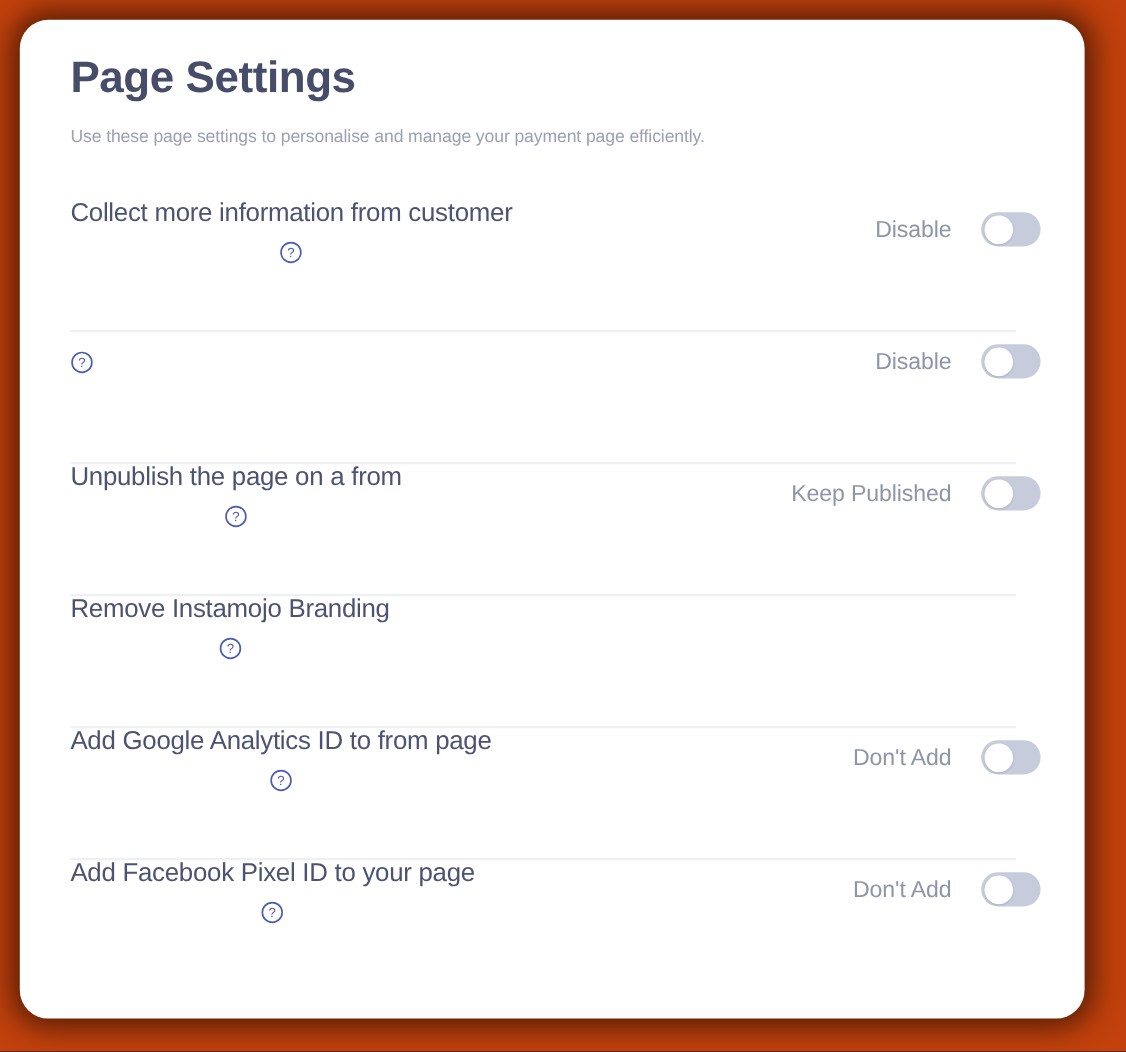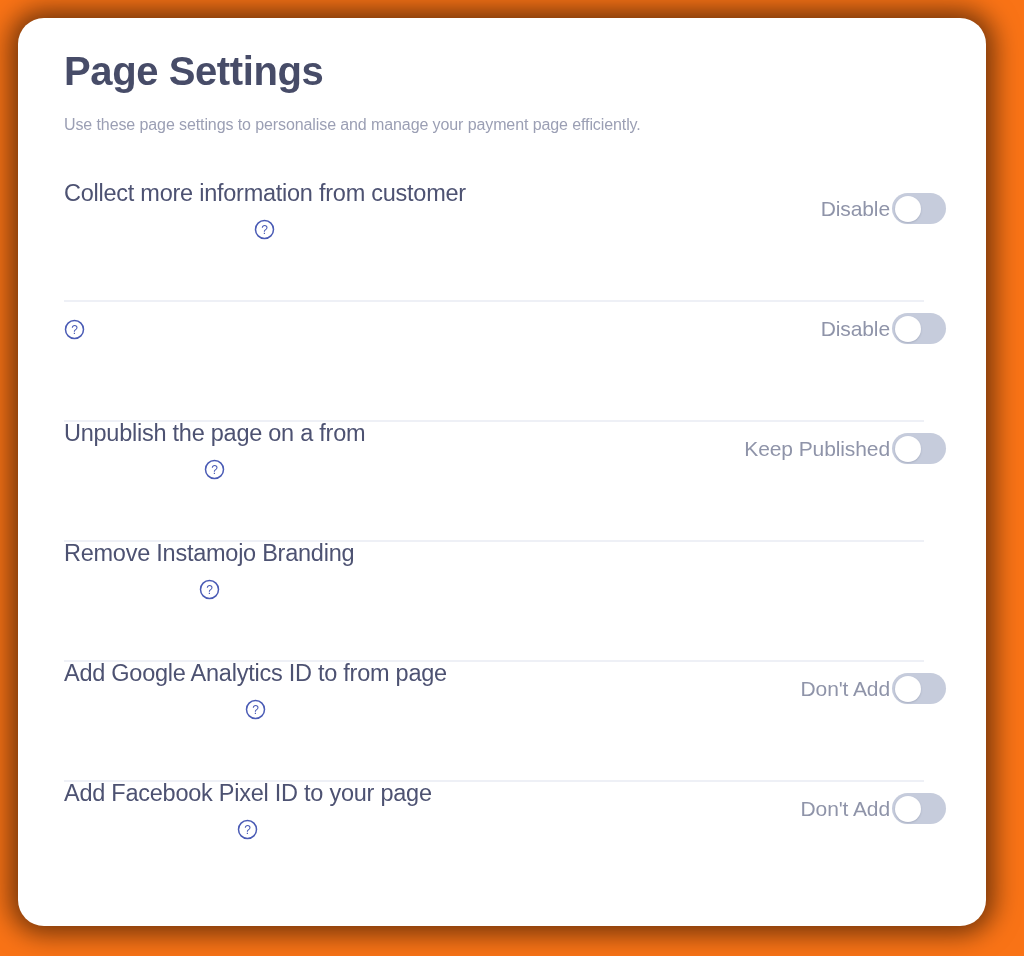--- a/index.html
+++ b/index.html
@@ -9,21 +9,21 @@
     height: 956px;
     background: #000000;
     font-family: "Liberation Sans", sans-serif;
     overflow: hidden;
   }
 
   #root {
     position: relative;
     width: 1024px;
     height: 956px;
-    background: #f97316;
+    background: #c2410c;
   }
 
   
   .card {
     position: absolute;
     left: 18px;
     top: 18px;
     width: 968px;
     height: 908px;
     background: #ffffff;
@@ -99,21 +99,21 @@
     height: 21px;
     flex: 0 0 auto;
     position: relative;
     top: 1px;
   }
   .help-icon svg { display: block; }
 
   .setting-right {
     display: flex;
     align-items: center;
-    gap: 2px;
+    gap: 27px;
     white-space: nowrap;
   }
 
   .status-text {
     font-size: 21px;
     color: #8f94a9;
     letter-spacing: -0.1px;
   }
 
   

